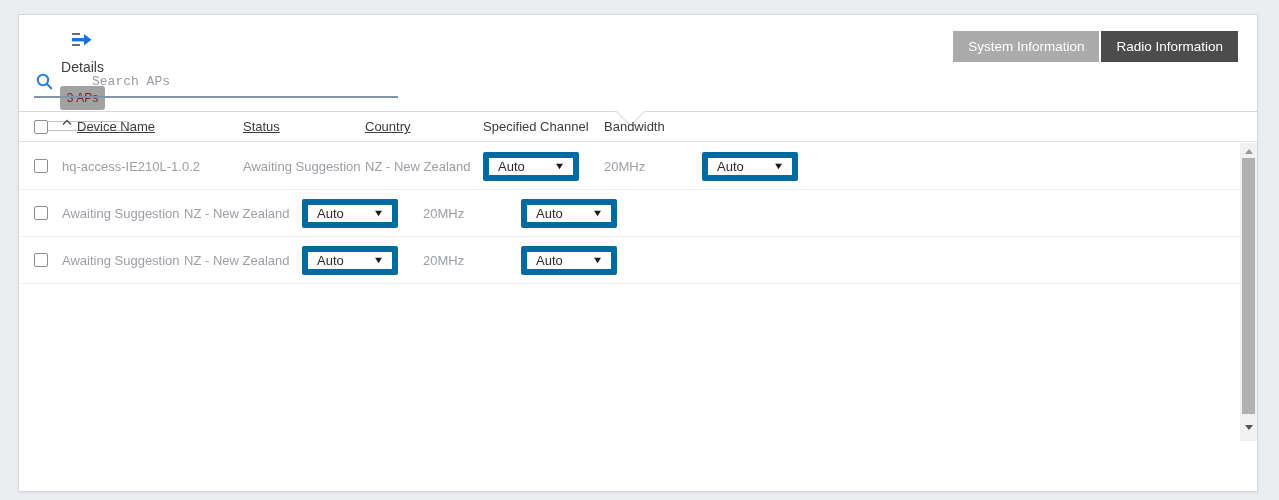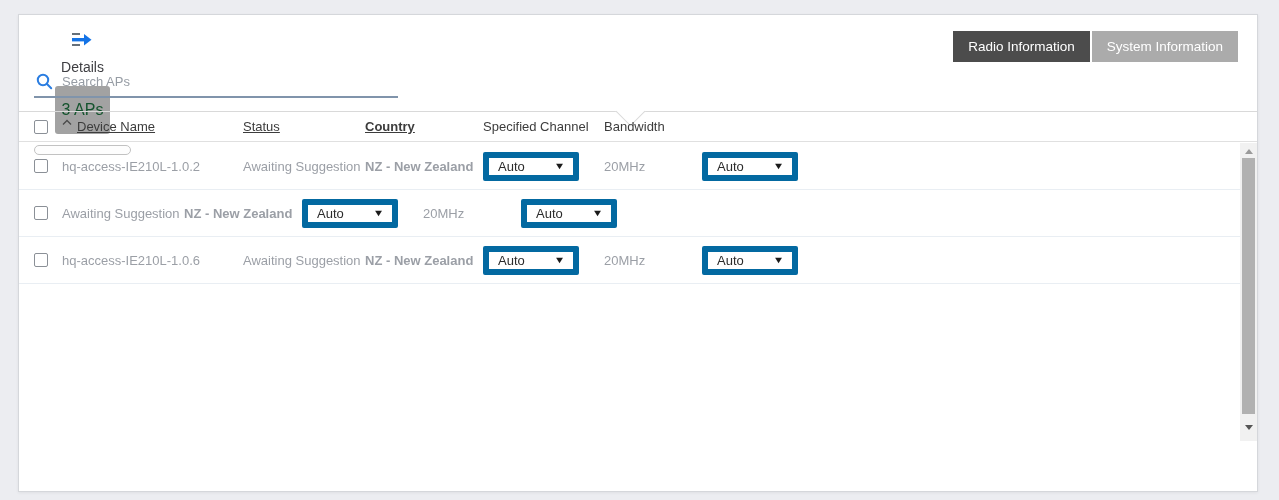--- a/index.html
+++ b/index.html
@@ -16,23 +16,23 @@
     border: 1px solid #d5d7db;
     box-shadow: 0 1px 3px rgba(0,0,0,0.06);
   }
   
   .toolbar-left {
     position: absolute; left: 15px; top: 16px;
     display: flex; align-items: center; gap: 11px; flex-direction: column;
   }
   .details-label { font-size: 14px; color: #3e3e42; }
   .ap-badge {
-    background: #a2a2a2; color: #14532d;
-    font-size: 16px; line-height: 1;
-    padding: 16px 7px; border-radius: 3px;
+    background: #a2a2a2; color: #7f1d1d;
+    font-size: 12px; line-height: 1;
+    padding: 6px 7px; border-radius: 3px;
   }
   .progress-track {
     width: 97px; height: 10px;
     background: #fdfdfd;
     border: 1px solid #c2c2c2;
     border-radius: 6px;
     overflow: hidden;
   }
   .progress-fill { height: 100%; background: #1473e6; border-radius: 6px; }
   .toolbar-buttons {
@@ -51,22 +51,23 @@
   .search-row {
     position: absolute; left: 15px; top: 56px;
     width: 364px;
     display: flex; align-items: center; gap: 9px;
     border-bottom: 2px solid #8094ab;
     padding: 2px 2px 6px 2px;
   }
   .search-input {
     flex: 1; border: none; outline: none;
     font-size: 13px; color: #555;
-    font-family: Liberation Sans, sans-serif;
+    font-family: Liberation Mono, monospace;
     background: transparent;
+    margin-left: 30px;
   }
   .search-input::placeholder { color: #969ca4; opacity: 1; }
   
   .table-divider {
     position: absolute; left: 0; top: 96px; width: 100%; height: 0;
     border-top: 1px solid #d9d9d9;
   }
   .notch {
     position: absolute; left: 601px; top: -11px;
     width: 21px; height: 21px;
@@ -79,21 +80,21 @@
   .thead {
     position: absolute; left: 0; top: 97px; right: 0; height: 30px;
     display: flex; align-items: center;
     padding-left: 15px;
     border-bottom: 1px solid #e0e0e0;
     font-size: 13px; color: #3c3c3c;
   }
   .col-check   { width: 28px; display: flex; align-items: center; }
   .col-name    { width: 181px; display: flex; align-items: flex-start; gap: 5px; }
   .col-status  { width: 122px; }
-  .col-country { width: 118px; font-weight: bold; }
+  .col-country { width: 118px; }
   .col-channel { width: 121px; }
   .col-bw      { width: 98px; }
   .col-power   { flex: 1; }
   .sortable { text-decoration: underline; cursor: pointer; }
   .checkbox {
     width: 14px; height: 14px;
     border: 1px solid #8b9097; border-radius: 2px;
     background: #fff; cursor: pointer; display: inline-block;
   }
   .tbody {
@@ -159,22 +160,22 @@
       </svg>
     </span>
     <span class="details-label">Details</span>
     <span class="ap-badge">3 APs</span>
     <span class="progress-track">
       <span class="progress-fill" style="width: 45%;"></span>
     </span>
   </div>
 
   <div class="toolbar-buttons">
+    <button class="btn btn-system">System Information</button>
     <button class="btn btn-radio">Radio Information</button>
-    <button class="btn btn-system">System Information</button>
   </div>
 
   <div class="search-row">
     <span style="display:flex;">
       <svg width="17" height="17" viewBox="0 0 17 17">
         <circle cx="7" cy="7" r="5.2" fill="none" stroke="#2a7de1" stroke-width="2"></circle>
         <line x1="11" y1="11" x2="15.2" y2="15.2" stroke="#2a7de1" stroke-width="2" stroke-linecap="round"></line>
       </svg>
     </span>
     <input class="search-input" type="text" placeholder="Search APs" style="">
@@ -263,23 +264,20 @@
         <div class="dropdown">
           <span>Auto</span>
           <span class="dd-caret">▼</span>
         </div>
       </div>
     </div>
       <div class="trow">
       <div class="col-check">
         <span class="checkbox"></span>
       </div>
-      <div class="col-name">
-        <span>hq-access-IE210L-1.0.6</span>
-      </div>
       <div class="col-status">
         <span>Awaiting Suggestion</span>
       </div>
       <div class="col-country">
         <span>NZ - New Zealand</span>
       </div>
       <div class="col-channel">
         <div class="dropdown">
           <span>Auto</span>
           <span class="dd-caret">▼</span>

